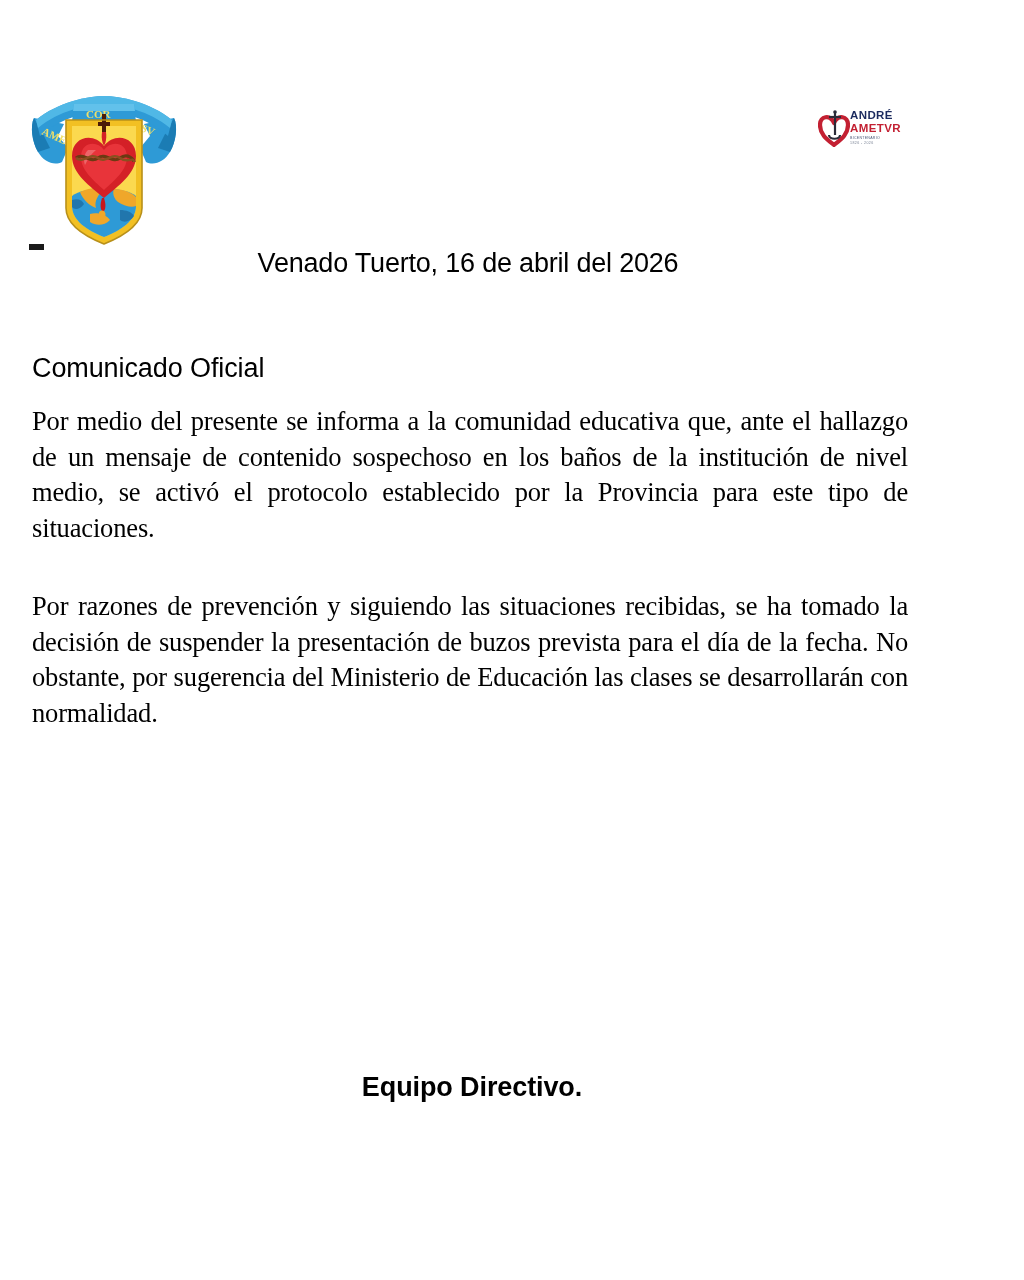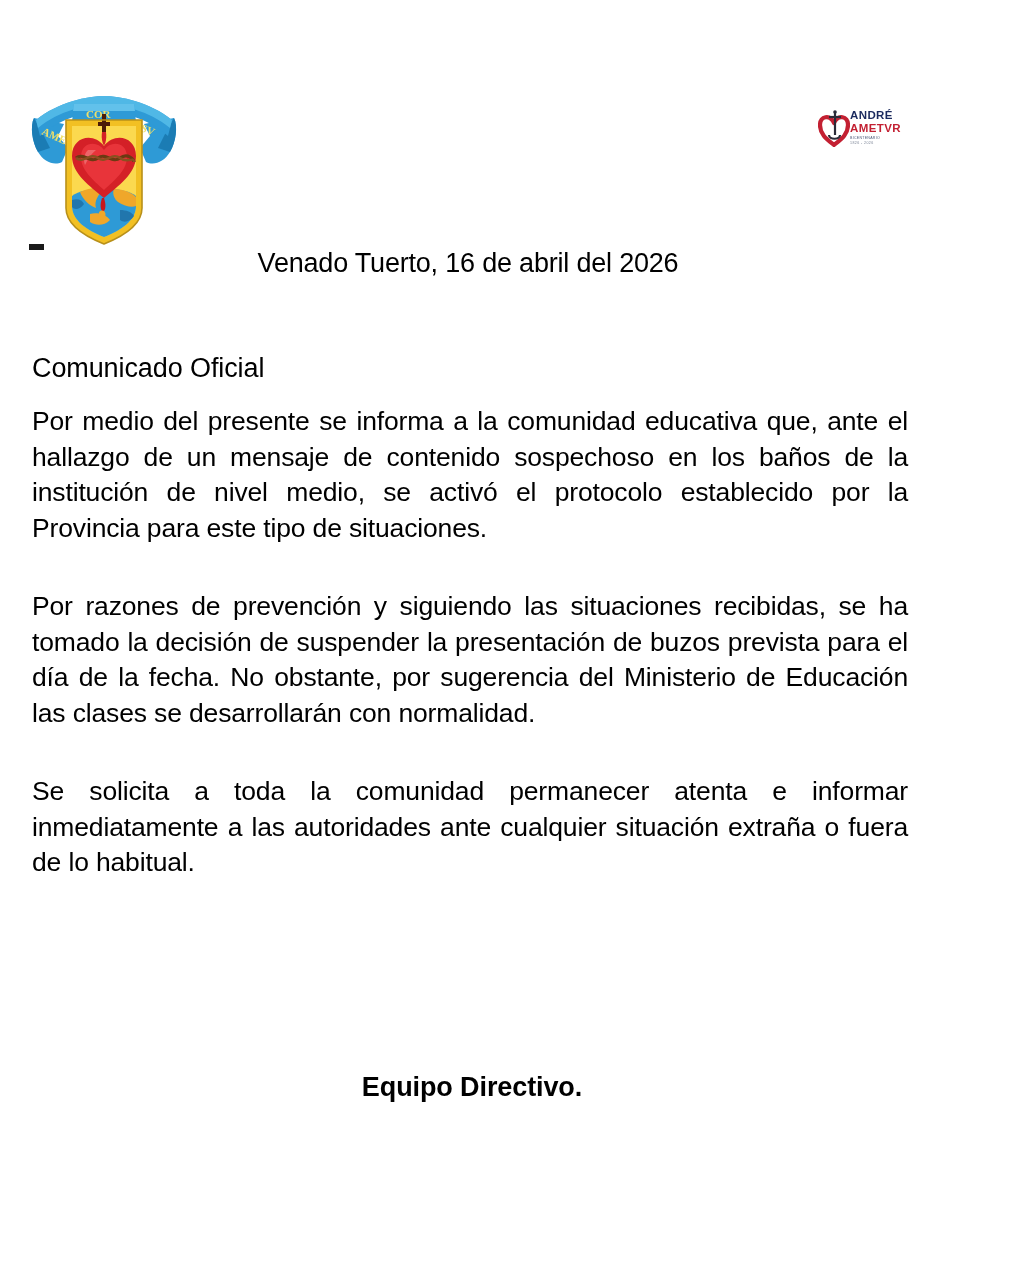--- a/index.html
+++ b/index.html
@@ -112,20 +112,21 @@
     width: 880px;
   }
 
   .para {
     font-size: 26.5px;
     line-height: 35.5px;
     text-align: justify;
     text-justify: inter-word;
     letter-spacing: -0.15px;
     margin: 0 4px 43px 0;
+    font-family: Liberation Serif, serif;
   }
   .para:last-of-type { margin-bottom: 0; }
 
   .signature {
     position: absolute;
     left: 32px;
     top: 1072px;
     width: 880px;
     text-align: center;
     font-size: 27px;
@@ -213,16 +214,15 @@
   </div>
 </div>
 
 <div class="date-line">Venado Tuerto, 16 de abril del 2026</div>
 
 <div class="doc-title">Comunicado Oficial</div>
 
 <div class="body-block">
   <p class="para">Por medio del presente se informa a la comunidad educativa que, ante el hallazgo de un mensaje de contenido sospechoso en los baños de la institución de nivel medio, se activó el protocolo establecido por la Provincia para este tipo de situaciones.</p>
   <p class="para">Por razones de prevención y siguiendo las situaciones recibidas, se ha tomado la decisión de suspender la presentación de buzos prevista para el día de la fecha. No obstante, por sugerencia del Ministerio de Educación las clases se desarrollarán con normalidad.</p>
-  <p class="para">Se solicita a toda la comunidad permanecer atenta e informar inmediatamente a las autoridades ante cualquier situación extraña o fuera de lo habitual.</p>
 </div>
 
 <div class="signature">Equipo Directivo.</div>
 
 </body></html>

